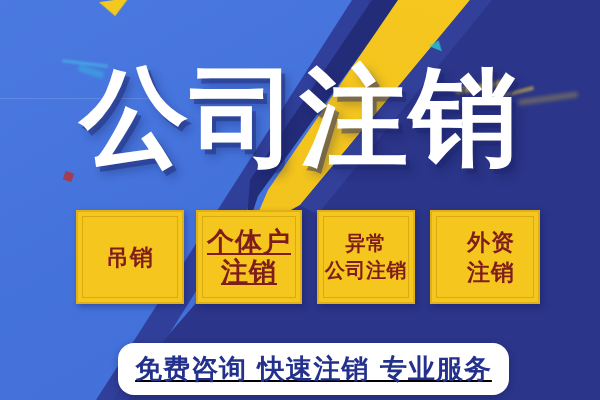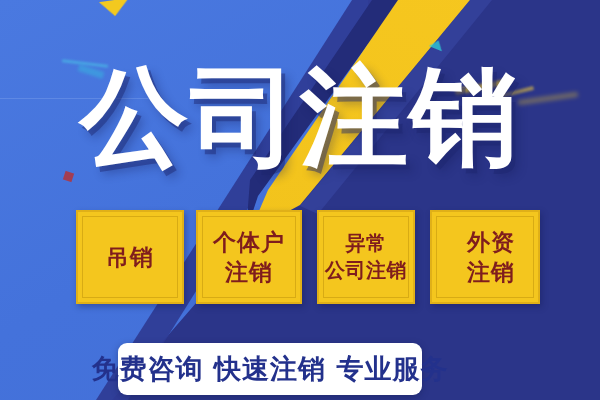--- a/index.html
+++ b/index.html
@@ -128,32 +128,32 @@
   .box .lines{
     position:relative;z-index:2;text-align:center;
     color:#7f1d1d;font-weight:700;
     font-family:"DejaVu Sans","Liberation Sans",sans-serif;
   }
   .box .ln{display:block;white-space:nowrap;}
 
   #box-0{left:76px;top:210px;width:104px;height:90px;}
   #box-0 .ln{font-size:23px;line-height:30px;letter-spacing:1px;}
   #box-1{left:196px;top:210px;width:102px;height:90px;}
-  #box-1 .ln{font-size:23px;line-height:30px;letter-spacing:1px;}
+  #box-1 .ln{font-size:27px;line-height:30px;letter-spacing:1px;text-decoration:underline;}
   #box-2{left:317px;top:210px;width:94px;height:90px;}
   #box-2 .ln{font-size:20px;line-height:27px;letter-spacing:.5px;}
   #box-3{left:430px;top:210px;width:94px;height:90px;padding-left:12px;}
   #box-3 .ln{font-size:23px;line-height:30px;letter-spacing:1px;}
 
   
   .banner{
-    position:absolute;left:118px;top:343px;width:304px;height:52px;
-    background:#ffffff;border-radius:9px;
+    position:absolute;left:118px;top:343px;width:391px;height:52px;
+    background:#ffffff;border-radius:16px;
     box-shadow:0 2px 7px rgba(15,22,70,.35);
-    display:flex;align-items:center;justify-content:center;
+    display:flex;align-items:center;justify-content:center;text-decoration:underline;
   }
   .banner-text{
     color:#23318c;font-weight:700;font-size:27px;letter-spacing:1px;
     white-space:nowrap;
     font-family:"DejaVu Sans","Liberation Sans",sans-serif;
   }
 </style>
 </head>
 <body>
 

